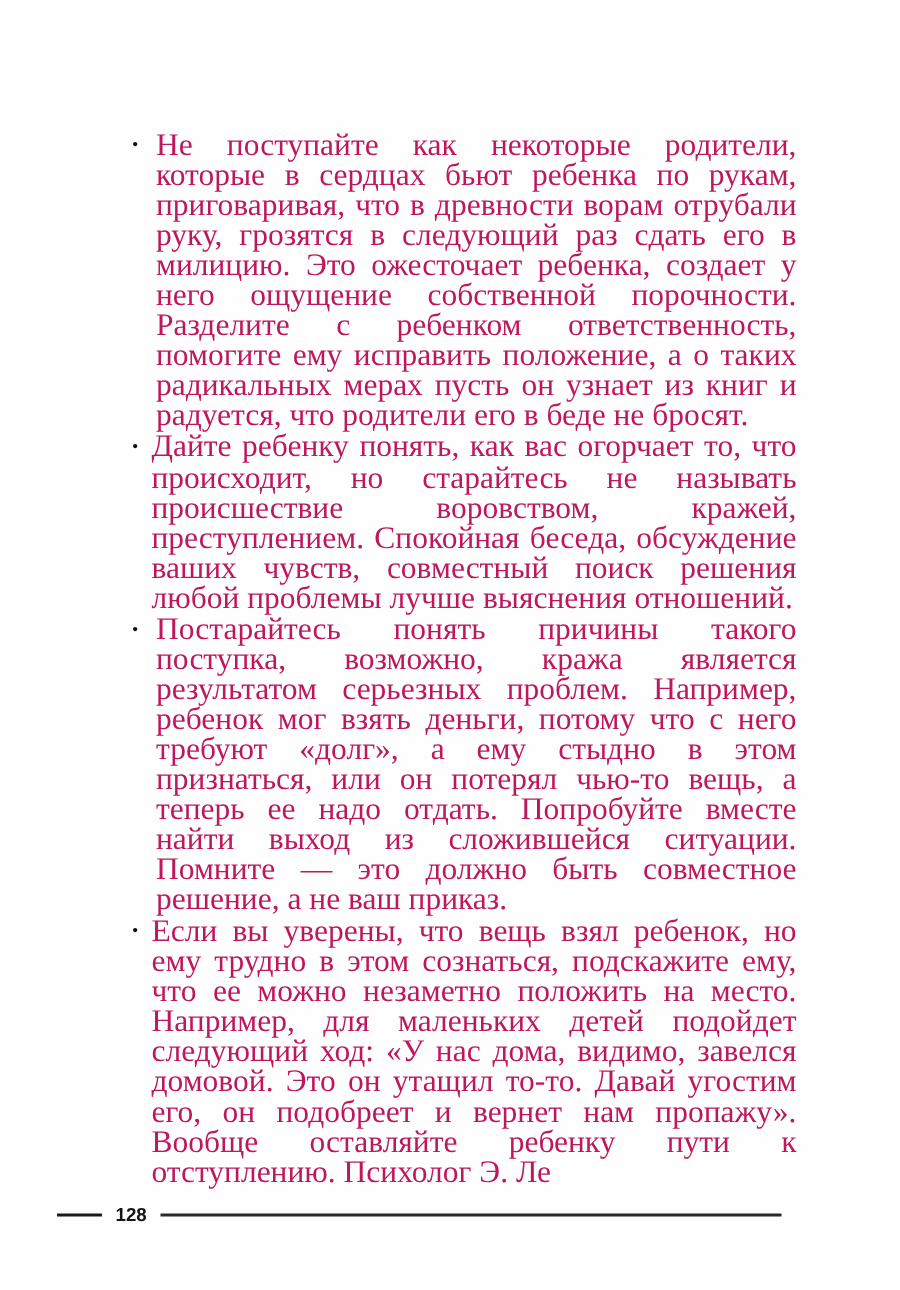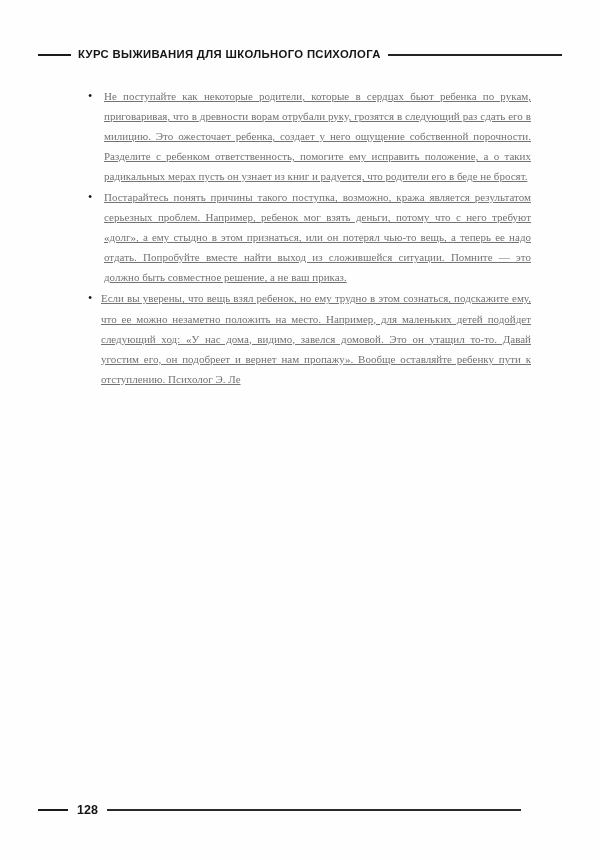--- a/index.html
+++ b/index.html
@@ -65,27 +65,26 @@
     position: absolute;
     left: 88px;
     top: 86px;
     width: 443px;
   }
 
   .bullet-item {
     position: relative;
     padding-left: 13px;
     margin: 0 0 1px 0;
-    font-size: 11px;
+    font-size: 21px;
     line-height: 20.05px;
     text-align: justify;
     text-justify: inter-word;
     hyphens: manual;
-    color: #737373;
-    text-decoration: underline;
+    color: #be185d;
   }
   .bullet-item::before {
     content: "\2022";
     position: absolute;
     left: 0;
     top: 0;
     font-size: 12px;
     line-height: 20.05px;
     color: #101010;
   }
@@ -126,28 +125,24 @@
     height: 1.3px;
     background: #2a2a2a;
     margin-right: 38px;
   }
 </style>
 </head>
 <body>
 
 <div class="page">
 
-  <div class="running-head">
-    <div class="rule-short"></div>
-    <div class="running-head-title">КУРС ВЫЖИВАНИЯ ДЛЯ ШКОЛЬНОГО ПСИХОЛОГА</div>
-    <div class="rule-long"></div>
-  </div>
 
   <div class="content">
     <p class="bullet-item first-indent">Не поступайте как некоторые родители, которые в сердцах бьют ребенка по рукам, приговаривая, что в древности ворам отрубали руку, грозятся в следующий раз сдать его в милицию. Это ожесточает ребенка, создает у него ощущение собственной порочности. Разделите с ребенком ответственность, помогите ему исправить положение, а о таких радикальных мерах пусть он узнает из книг и радуется, что родители его в беде не бросят.</p>
+    <p class="bullet-item">Дайте ребенку понять, как вас огорчает то, что происходит, но старайтесь не называть происшествие воровством, кражей, преступлением. Спокойная беседа, обсуждение ваших чувств, совместный поиск решения любой проблемы лучше выяснения отношений.</p>
     <p class="bullet-item first-indent">Постарайтесь понять причины такого поступка, возможно, кража является результатом серьезных проблем. Например, ребенок мог взять деньги, потому что с него требуют «долг», а ему стыдно в этом признаться, или он потерял чью-то вещь, а теперь ее надо отдать. Попробуйте вместе найти выход из сложившейся ситуации. Помните — это должно быть совместное решение, а не ваш приказ.</p>
     <p class="bullet-item">Если вы уверены, что вещь взял ребенок, но ему трудно в этом сознаться, подскажите ему, что ее можно незаметно положить на место. Например, для маленьких детей подойдет следующий ход: «У нас дома, видимо, завелся домовой. Это он утащил то-то. Давай угостим его, он подобреет и вернет нам пропажу». Вообще оставляйте ребенку пути к отступлению. Психолог Э. Ле</p>
   </div>
 
   <div class="folio">
     <div class="rule-short"></div>
     <div class="folio-number">128</div>
     <div class="rule-long"></div>
   </div>
 

